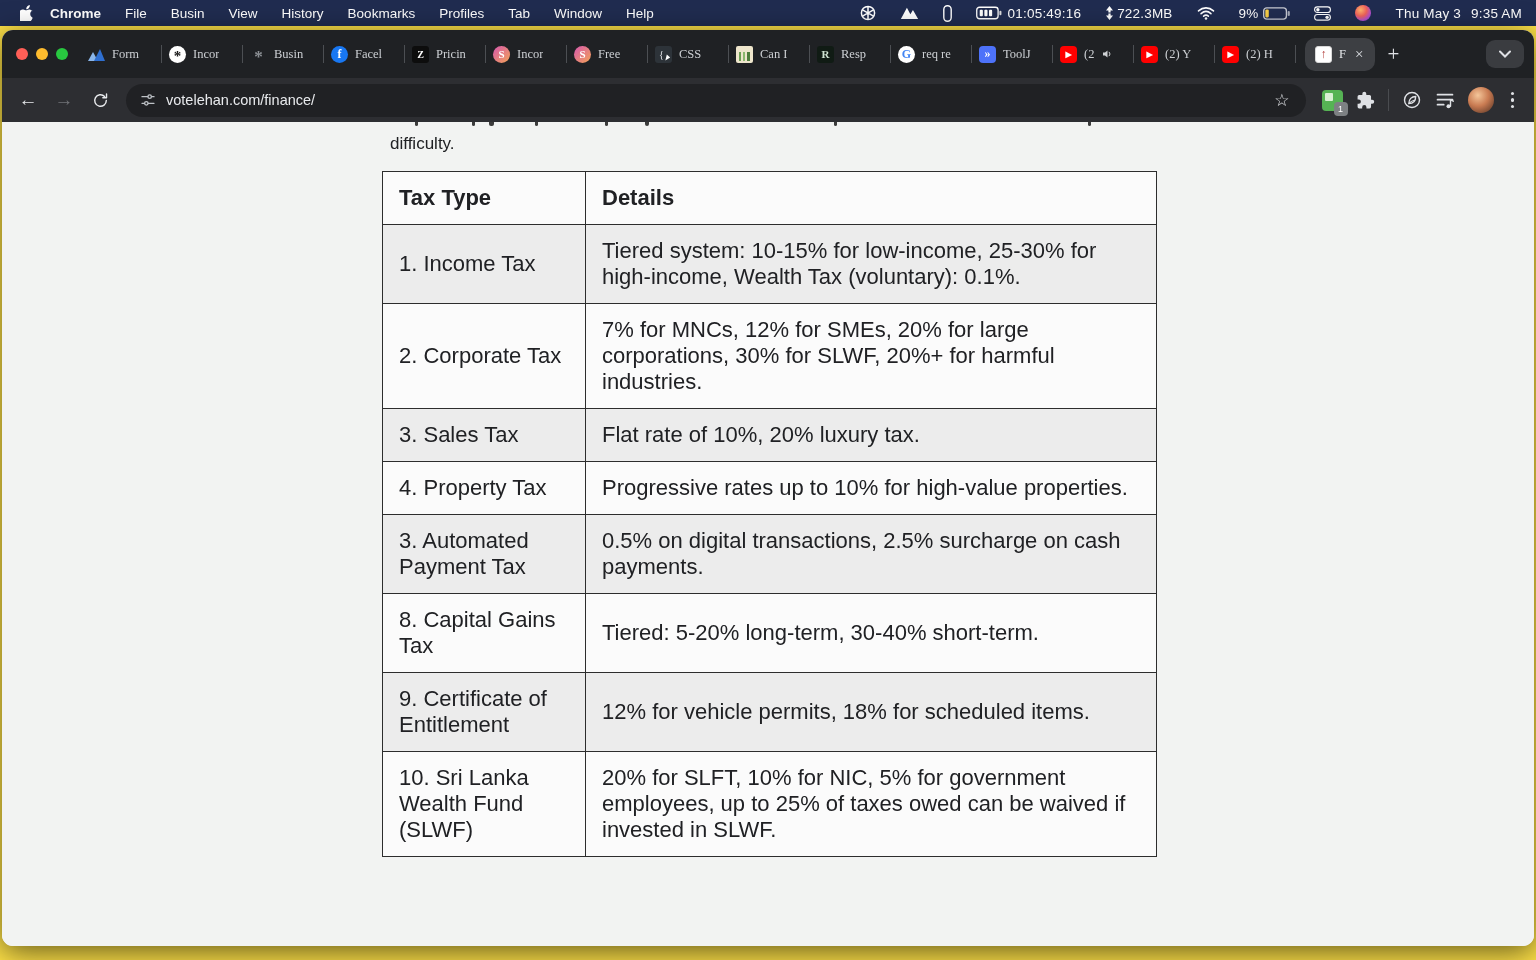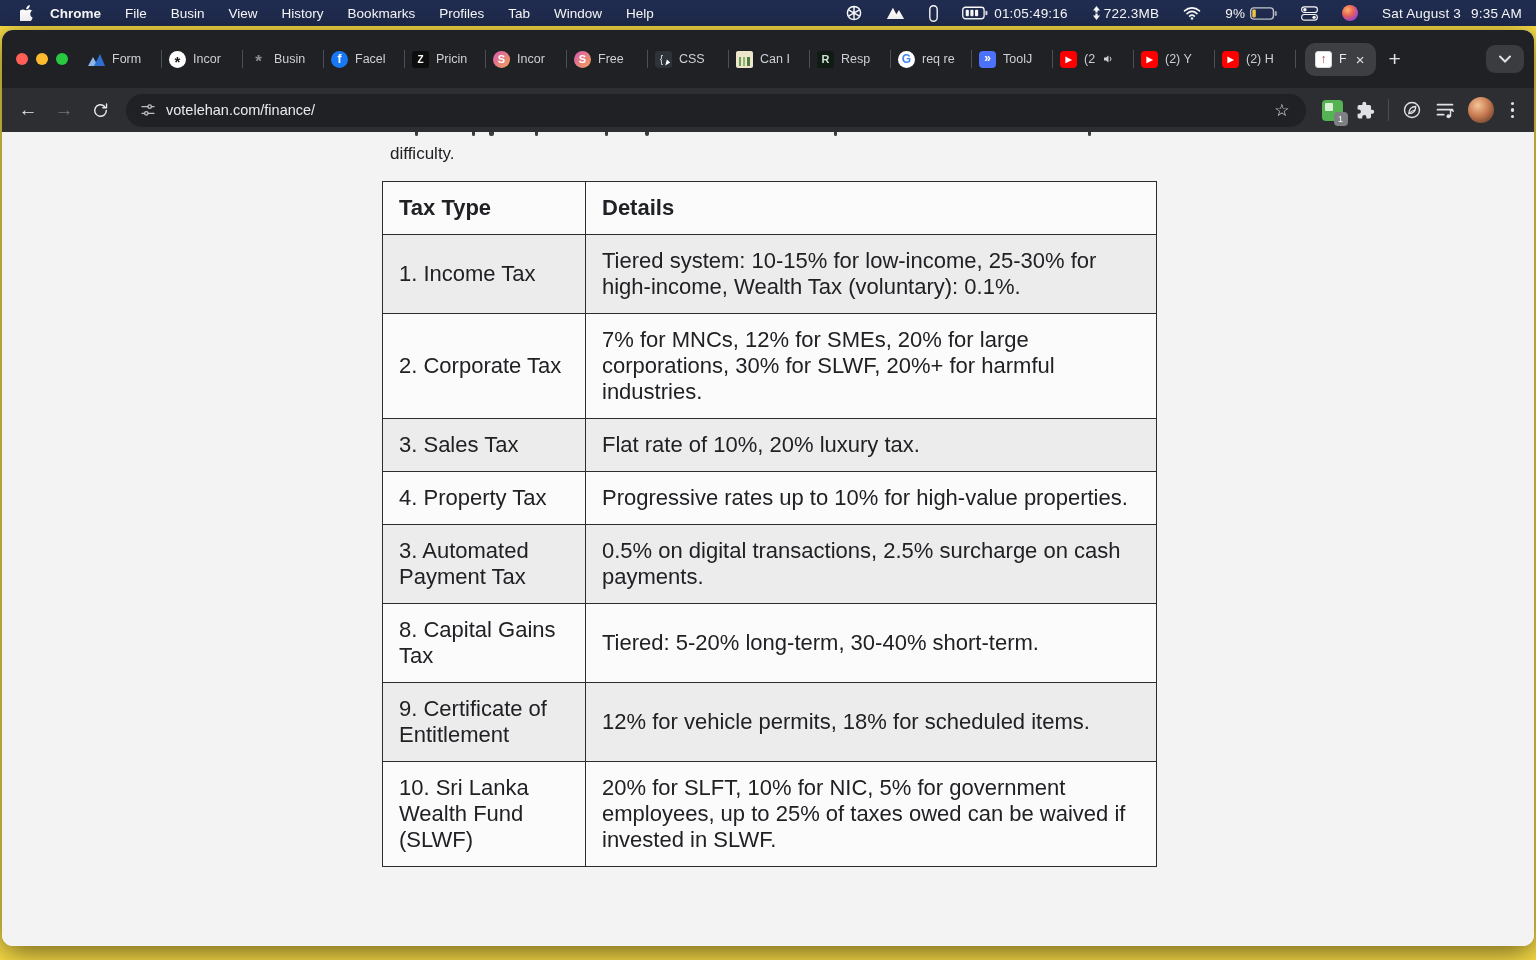--- a/index.html
+++ b/index.html
@@ -16,21 +16,21 @@
   .mb-icon { display:flex; align-items:center; }
   .status-text { letter-spacing:.2px; }
   .siri-orb { width:16px; height:16px; border-radius:50%;
               background:radial-gradient(circle at 35% 32%, #ffb46c 0%, #f0635a 40%, #b14fd0 70%, #3c3f96 100%); }
 
   
   .window { position:absolute; top:30px; left:2px; right:2px; bottom:14px; border-radius:11px;
             overflow:hidden; background:#f2f3f2; box-shadow:0 6px 30px rgba(0,0,0,.6); }
 
   
-  .tabstrip { height:58px; background:#1f2124; display:flex; align-items:center; padding:0 10px 0 14px; }
+  .tabstrip { height:48px; background:#1f2124; display:flex; align-items:center; padding:0 10px 0 14px;font-family:Liberation Serif, serif; }
   .traffic { display:flex; gap:8px; margin-right:16px; }
   .tl { width:12px; height:12px; border-radius:50%; }
   .tl.red{ background:#ff5f57; } .tl.yellow{ background:#febc2e; } .tl.green{ background:#28c840; }
   .tabs { display:flex; align-items:center; min-width:0; }
   .tab { display:flex; align-items:center; gap:7px; width:74px; padding:0 4px; height:34px; overflow:hidden; }
   .tab-label { color:#cdd0d4; font-size:12.5px; white-space:nowrap; overflow:hidden; }
   .tab-sep { width:1px; height:18px; background:#4c4f53; margin:0 3px; flex:none; }
   .tab-audio { flex:none; display:flex; }
   .fav { width:17px; height:17px; border-radius:4px; flex:none; display:flex; align-items:center;
          justify-content:center; font-size:11px; font-weight:700; position:relative; }
@@ -186,21 +186,21 @@
       <span class="mb-icon">
         <svg width="17" height="15" viewBox="0 0 20 17">
             <rect x="0.7" y="0.7" width="18.6" height="6.6" rx="3.3" stroke="#fff" stroke-width="1.3" fill="none"></rect>
             <circle cx="4.6" cy="4" r="2" fill="#fff"></circle>
             <rect x="0.7" y="9.7" width="18.6" height="6.6" rx="3.3" stroke="#fff" stroke-width="1.3" fill="none"></rect>
             <circle cx="15.4" cy="13" r="2" fill="#fff"></circle>
           </svg>
       </span>
       <span class="siri-orb"></span>
       <span class="mb-icon" style="gap:10px;">
-        <span class="status-text">Sat August 3</span>
+        <span class="status-text">Thu May 3</span>
         <span class="status-text">9:35 AM</span>
       </span>
     </div>
   </div>
 
   <div class="window">
 
     <div class="tabstrip">
       <div class="traffic">
         <span class="tl red"></span>

